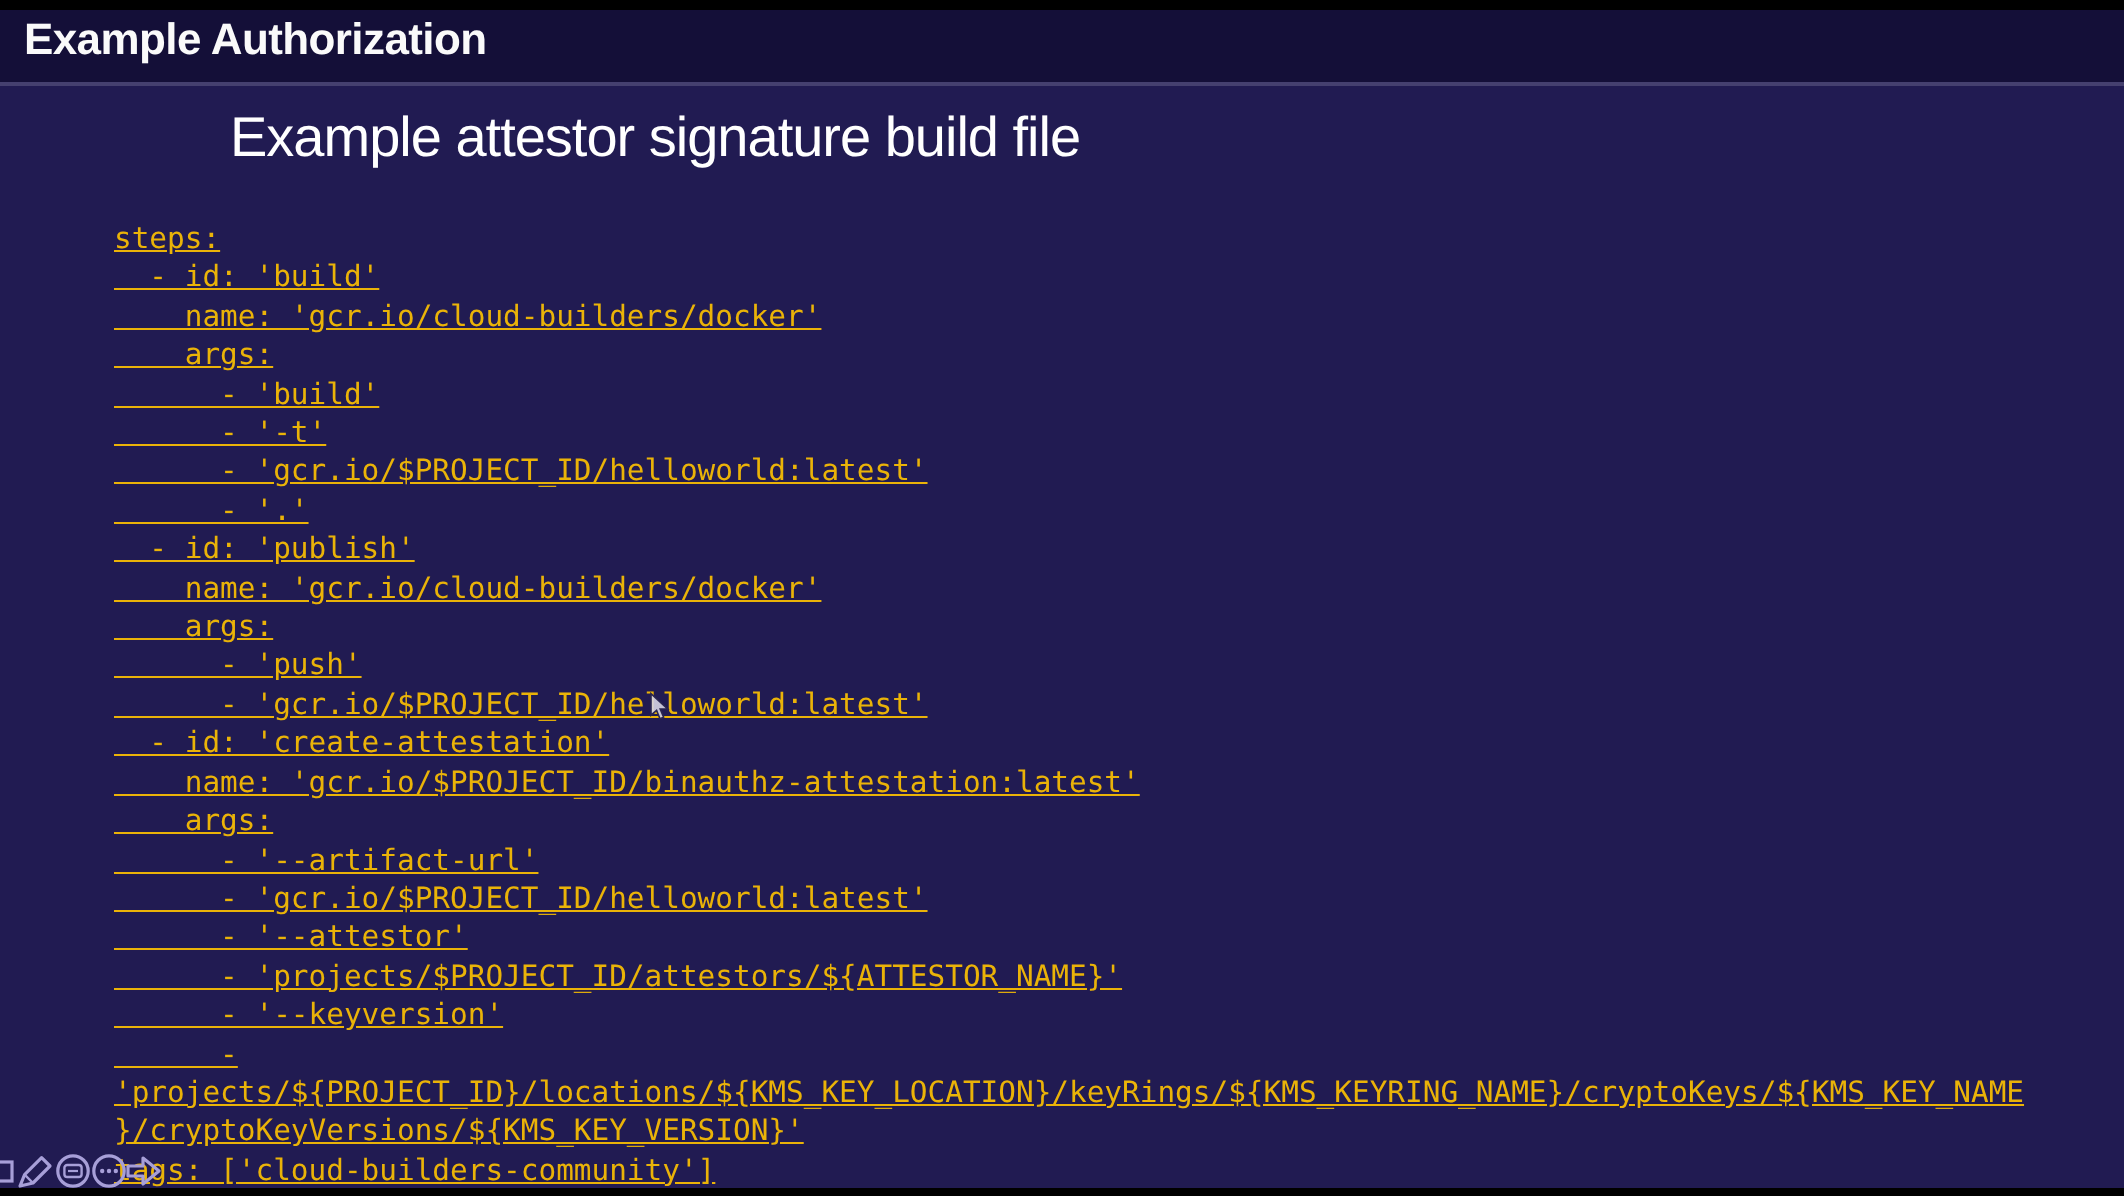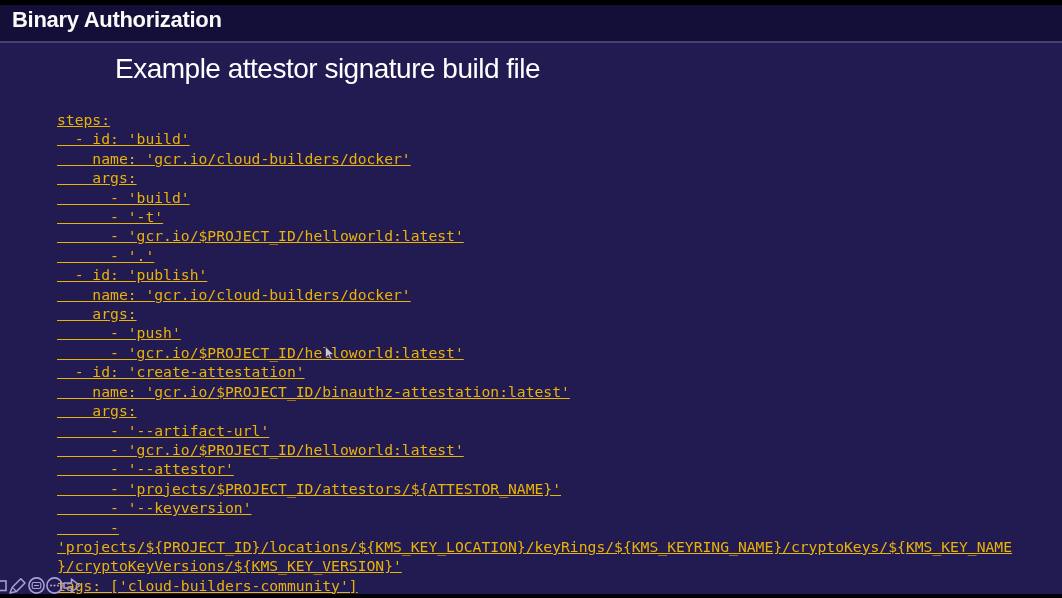--- a/index.html
+++ b/index.html
@@ -58,21 +58,21 @@
     position:absolute;left:0;bottom:0;width:1062px;height:4px;
     background:#000;
   }
 </style>
 </head>
 <body>
 
 <div class="top-black-bar"></div>
 
 <div class="header">
-  <div class="header-title">Binary Authorization</div>
+  <div class="header-title">Example Authorization</div>
 </div>
 
 <div class="divider"></div>
 
 <div class="slide-heading">Example attestor signature build file</div>
 
 <pre class="code-block">steps:
   - id: 'build'
     name: 'gcr.io/cloud-builders/docker'
     args:

